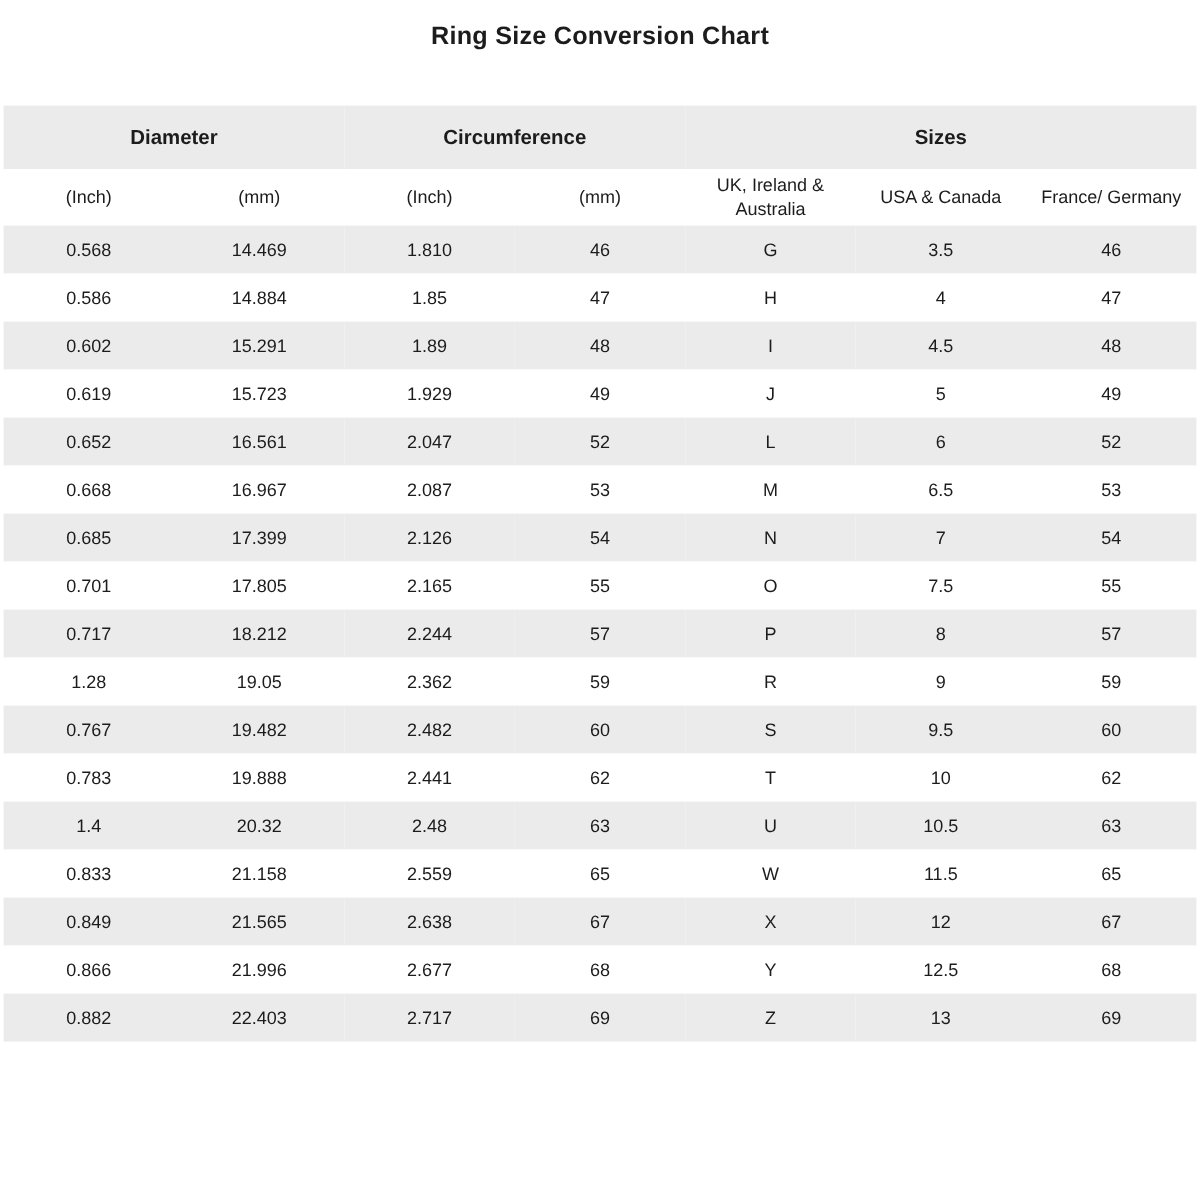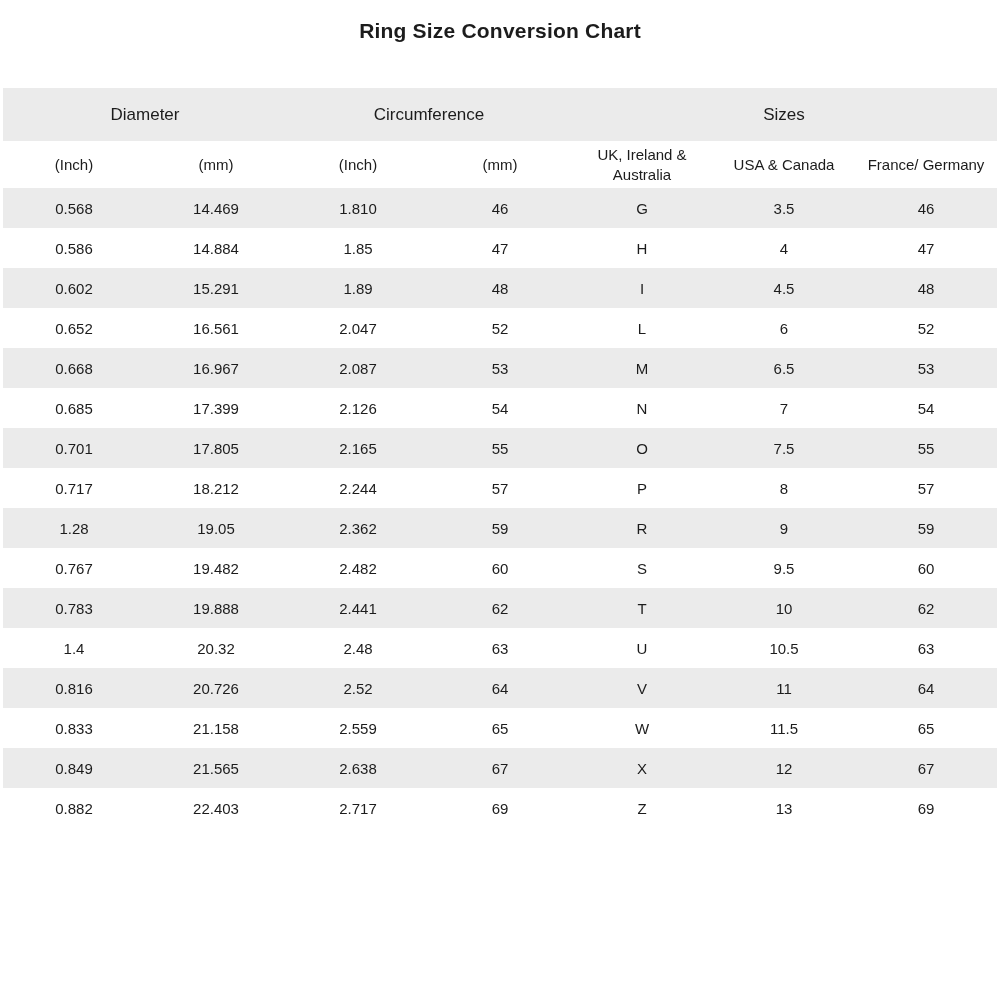--- a/index.html
+++ b/index.html
@@ -35,21 +35,21 @@
   table.ring-table td {
     text-align: center;
     vertical-align: middle;
     padding: 0 4px;
     border: none;
   }
   tr.group-row th {
     background: #ebebeb;
     height: 53px;
     font-size: 17px;
-    font-weight: normal;
+    font-weight: bold;
     text-align: center;
   }
   tr.col-row th {
     background: #ffffff;
     height: 47px;
     font-size: 15px;
     font-weight: normal;
     line-height: 1.3;
   }
   tbody.data-body td {
@@ -110,20 +110,29 @@
         <tr>
           <td>0.602</td>
           <td>15.291</td>
           <td>1.89</td>
           <td>48</td>
           <td>I</td>
           <td>4.5</td>
           <td>48</td>
         </tr>
         <tr>
+          <td>0.619</td>
+          <td>15.723</td>
+          <td>1.929</td>
+          <td>49</td>
+          <td>J</td>
+          <td>5</td>
+          <td>49</td>
+        </tr>
+        <tr>
           <td>0.652</td>
           <td>16.561</td>
           <td>2.047</td>
           <td>52</td>
           <td>L</td>
           <td>6</td>
           <td>52</td>
         </tr>
         <tr>
           <td>0.668</td>
@@ -191,47 +200,47 @@
         <tr>
           <td>1.4</td>
           <td>20.32</td>
           <td>2.48</td>
           <td>63</td>
           <td>U</td>
           <td>10.5</td>
           <td>63</td>
         </tr>
         <tr>
-          <td>0.816</td>
-          <td>20.726</td>
-          <td>2.52</td>
-          <td>64</td>
-          <td>V</td>
-          <td>11</td>
-          <td>64</td>
-        </tr>
-        <tr>
           <td>0.833</td>
           <td>21.158</td>
           <td>2.559</td>
           <td>65</td>
           <td>W</td>
           <td>11.5</td>
           <td>65</td>
         </tr>
         <tr>
           <td>0.849</td>
           <td>21.565</td>
           <td>2.638</td>
           <td>67</td>
           <td>X</td>
           <td>12</td>
           <td>67</td>
         </tr>
         <tr>
+          <td>0.866</td>
+          <td>21.996</td>
+          <td>2.677</td>
+          <td>68</td>
+          <td>Y</td>
+          <td>12.5</td>
+          <td>68</td>
+        </tr>
+        <tr>
           <td>0.882</td>
           <td>22.403</td>
           <td>2.717</td>
           <td>69</td>
           <td>Z</td>
           <td>13</td>
           <td>69</td>
         </tr>
       </tbody>
   </table>

